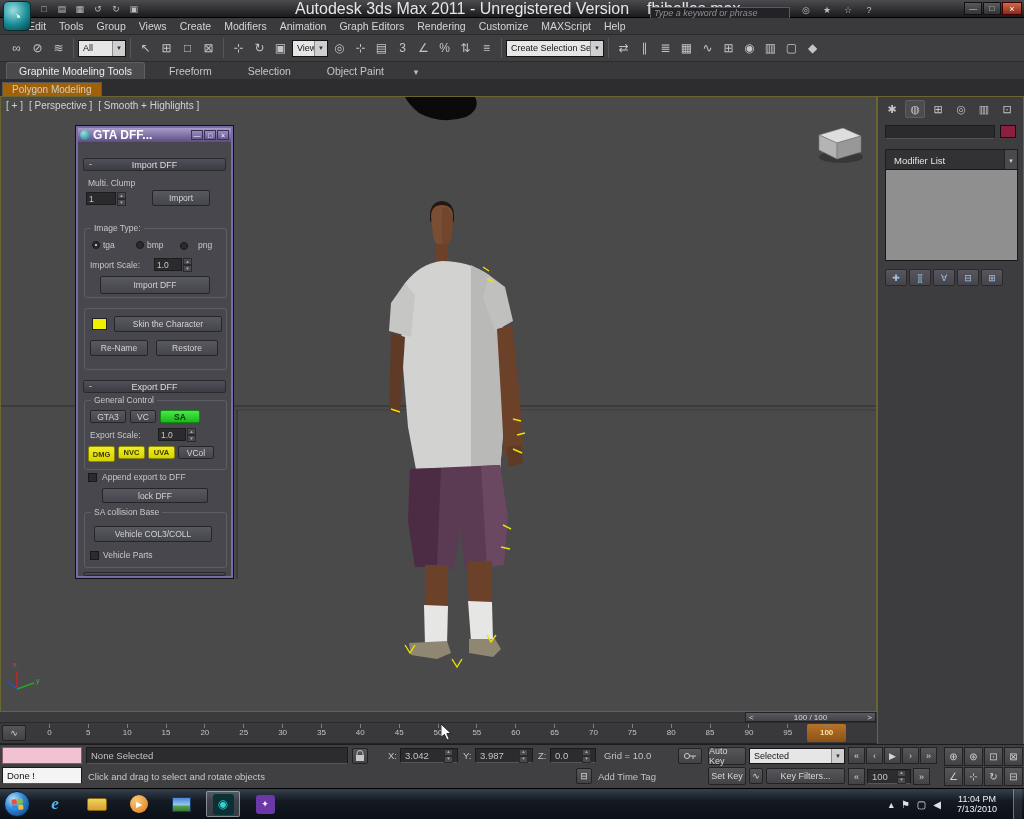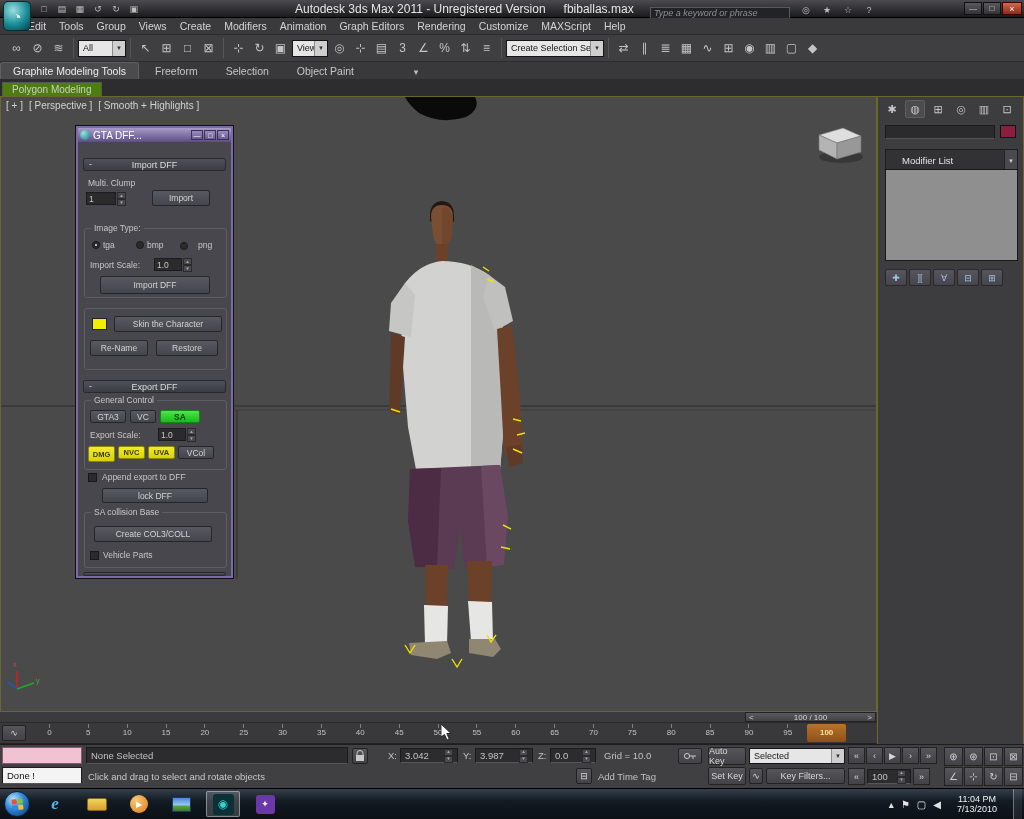--- a/index.html
+++ b/index.html
@@ -4,58 +4,58 @@
 <style>
   *{margin:0;padding:0;box-sizing:border-box}
   html,body{width:1024px;height:819px}
   body{position:relative;overflow:hidden;background:#3d3d3f;font-family:"Liberation Sans",sans-serif;cursor:default}
   .row{display:flex;align-items:center}
   
   #titlebar{position:absolute;top:0;left:0;width:1024px;height:18px;background:linear-gradient(#4b4b4f,#1b1b1e);border-bottom:1px solid #000;display:flex;align-items:center}
   #applogo{position:absolute;left:3px;top:1px;width:28px;height:30px;border-radius:5px;background:radial-gradient(circle at 35% 30%,#9adfe2,#1a8d96 55%,#063e44);border:1px solid #0a2b2e;z-index:30;display:flex;align-items:center;justify-content:center;color:#d8f8f8;font-size:15px;font-weight:bold}
   .ticon{width:16px;height:15px;display:flex;align-items:center;justify-content:center;font-size:9px;color:#bdbdbd}
   #qat{margin-left:36px;display:flex;gap:2px}
-  #wtitle{position:absolute;left:295px;top:0;height:18px;display:flex;align-items:center;gap:18px;font-size:12px;color:#e6e6e6}
+  #wtitle{position:absolute;left:295px;top:0;height:18px;display:flex;align-items:center;gap:18px;font-size:16px;color:#e6e6e6}
   #icsearch{position:absolute;left:650px;top:2px}
   #icsearch input{width:140px;height:13px;background:#222326;border:1px solid #5a5a5e;color:#cfcfcf;font-size:9px;padding:0 3px;font-style:italic}
   #icsearch input::placeholder{color:#8f8f93;font-style:italic}
   #icicons{position:absolute;left:798px;top:2px;display:flex;gap:5px}
   #winbtns{position:absolute;right:2px;top:2px;display:flex;gap:1px}
   #winbtns .wb{width:18px;height:13px;background:linear-gradient(#5a5a5e,#333337);border:1px solid #111;color:#d8d8d8;font-size:8px;display:flex;align-items:center;justify-content:center}
   #winbtns .wb-close{width:20px;height:13px;background:linear-gradient(#d06a4a,#8a2a1a);border:1px solid #400;color:#fff;font-size:9px;display:flex;align-items:center;justify-content:center}
   
   #menubar{position:absolute;top:18px;left:0;width:1024px;height:17px;background:#3a3a3d;border-bottom:1px solid #2a2a2c;display:flex;align-items:center;gap:13px;padding-left:28px}
   .menu-item{font-size:10.5px;color:#d4d4d4;white-space:nowrap}
   
   #toolbar{position:absolute;top:35px;left:0;width:1024px;height:27px;background:#3f3f42;border-bottom:1px solid #2c2c2e;display:flex;align-items:center;padding-left:6px;gap:1px}
   .tbicon{width:21px;height:21px;display:flex;align-items:center;justify-content:center;font-size:12px;color:#c4c4c4}
   .sep{width:1px;height:20px;background:#2a2a2c;border-right:1px solid #565658;margin:0 3px}
   .dd{height:17px;background:#e6e6e6;border:1px solid #141414;display:flex;align-items:center;font-size:9px;color:#141414;padding-left:4px}
   .dd .dtext{flex:1;overflow:hidden;white-space:nowrap}
   .dd .arrow{width:13px;height:100%;background:#cfcfcf;border-left:1px solid #8a8a8a;display:flex;align-items:center;justify-content:center;font-size:6px;color:#333}
   
-  #ribbon1{position:absolute;top:62px;left:0;width:1024px;height:17px;background:#39393c;display:flex;align-items:flex-end;gap:4px;}
+  #ribbon1{position:absolute;top:62px;left:0;width:1024px;height:17px;background:#39393c;display:flex;align-items:flex-end;gap:12px;padding-left:6px}
   .rtab{font-size:10.5px;color:#c6c6c6;padding:2px 12px}
   .rtab.active{background:#4b4b4e;border:1px solid #606063;border-bottom:none;border-radius:3px 3px 0 0;color:#ececec}
   #ribbonextra{position:absolute;left:408px;top:64px;display:flex;gap:4px}
   #ribbon2{position:absolute;top:79px;left:0;width:1024px;height:17px;background:#2d2d30;display:flex;align-items:flex-end;padding-left:2px}
-  .subtab{background:#4d7c0f;border:1px solid #58585b;border-bottom:none;color:#cccccc;font-size:10px;padding:1px 9px}
+  .subtab{background:#a16207;border:1px solid #58585b;border-bottom:none;color:#cccccc;font-size:10px;padding:1px 9px}
   
   #viewport{position:absolute;top:96px;left:0;width:877px;height:616px;background:#4a4a4a;border:1px solid #6b6530}
   #vplabel{position:absolute;left:5px;top:3px;display:flex;z-index:5}
   .vpl{margin-right:6px;font-size:10px;color:#d2d2d2}
   
   #cpanel{position:absolute;top:96px;left:877px;width:147px;height:648px;background:#3d3d3f;border-top:1px solid #6b6530;border-left:1px solid #6b6530;border-right:1px solid #6b6530}
   #cptabs{position:absolute;top:3px;left:4px;display:flex;gap:3px}
   .cptab{width:20px;height:18px;display:flex;align-items:center;justify-content:center;color:#c6c6c6;font-size:11px}
   .cptab.active{background:#4c4c4f;border:1px solid #5e5e61;border-radius:2px}
   .fld{background:#2b2b2d;border:1px solid #1c1c1e;border-bottom-color:#555;color:#c4c4c4}
   #objname{position:absolute;left:7px;top:28px;width:110px;height:14px;font-size:9px;display:flex;align-items:center;padding:0 3px}
   #objcolor{position:absolute;left:122px;top:28px;width:16px;height:13px;background:#8a1f3f;border:1px solid #111}
-  #modlist{position:absolute;left:7px;top:52px;width:133px;height:23px;background:#323234;border:1px solid #1d1d1f;display:flex;align-items:center;color:#e4e4e4;font-size:9.5px;padding-left:16px}
+  #modlist{position:absolute;left:7px;top:52px;width:133px;height:23px;background:#323234;border:1px solid #1d1d1f;display:flex;align-items:center;color:#e4e4e4;font-size:9.5px;padding-left:8px}
   #modlist .arrow{margin-left:auto;width:13px;height:100%;background:#4a4a4e;border-left:1px solid #222;display:flex;align-items:center;justify-content:center;font-size:6px;color:#ccc}
   #modstack{position:absolute;left:7px;top:72px;width:133px;height:92px;background:#8f8f8f;border:1px solid #191919}
   #stacktools{position:absolute;left:7px;top:172px;display:flex;gap:2px}
   .stool{width:22px;height:17px;background:linear-gradient(#56565c,#45454b);border:1px solid #29292d;border-radius:2px;color:#9cc4e8;font-size:9px;display:flex;align-items:center;justify-content:center}
   
   #timeslider{position:absolute;top:712px;left:0;width:877px;height:11px;background:#3b3b3d;border-bottom:1px solid #2a2a2c}
   #sliderbtn{position:absolute;right:1px;top:0;width:131px;height:10px;background:linear-gradient(#5a5a5e,#434347);border:1px solid #222;display:flex;align-items:center;justify-content:space-between;font-size:8px;color:#d8d8d8;padding:0 3px}
   #trackbar{position:absolute;top:723px;left:0;width:877px;height:21px;background:#39393b;border-bottom:1px solid #222}
   #minicurve{position:absolute;left:2px;top:2px;width:24px;height:16px}
   #ruler{position:absolute;left:30px;top:1px;width:816px;height:18px;display:flex}
@@ -71,21 +71,21 @@
   .sbtn{position:absolute;background:linear-gradient(#56565a,#434347);border:1px solid #222;border-radius:2px;color:#d6d6d6;font-size:9px;display:flex;align-items:center;justify-content:center}
   .spin{display:flex;flex-direction:column;margin-left:auto}
   .spin span{width:9px;height:7px;font-size:4.5px;line-height:6px;color:#aaa;background:#4a4a4e;border:1px solid #2a2a2c;display:flex;align-items:center;justify-content:center}
   #playback{position:absolute;left:848px;top:2px;display:flex;gap:1px}
   .pbtn{width:17px;height:17px;background:linear-gradient(#56565a,#434347);border:1px solid #222;color:#d6d6d6;font-size:9px;display:flex;align-items:center;justify-content:center}
   #navgrid{position:absolute;left:944px;top:2px;display:grid;grid-template-columns:repeat(4,19px);grid-auto-rows:19px;gap:1px}
   .nbtn{background:linear-gradient(#56565a,#434347);border:1px solid #222;color:#cfcfcf;font-size:10px;display:flex;align-items:center;justify-content:center}
   
   #dff{position:absolute;left:76px;top:126px;width:157px;height:452px;background:#47474d;border:2px solid #7b6aa8;box-shadow:0 0 0 1px #111;z-index:40}
   #dfftitle{position:absolute;left:0;top:0;right:0;height:14px;background:linear-gradient(#a89ac8,#5d4d85);display:flex;align-items:center;padding:0 2px;gap:3px}
-  #dfftitle .t{font-size:10px;color:#fff;font-weight:normal}
+  #dfftitle .t{font-size:12px;color:#fff;font-weight:bold}
   .dwb{width:12px;height:10px;margin-left:1px;background:linear-gradient(#9a8cc0,#6a5a92);border:1px solid #3a2f55;color:#fff;font-size:7px;display:flex;align-items:center;justify-content:center}
   .rollout{position:absolute;background:linear-gradient(#50505a,#3c3c44);border:1px solid #2a2a2e;border-radius:2px;color:#dcdcdc;font-size:9px;display:flex;align-items:center;justify-content:center}
   .rollout .minus{position:absolute;left:5px;top:0}
   .dlabel{position:absolute;font-size:8.5px;color:#c8c8c8;white-space:nowrap}
   .dbtn{position:absolute;background:linear-gradient(#585860,#45454d);border:1px solid #26262a;border-radius:2px;color:#d4d4d4;font-size:8.5px;display:flex;align-items:center;justify-content:center}
   .dfld{position:absolute;background:#2b2b2d;border:1px solid #1c1c1e;color:#c8c8c8;font-size:8.5px;display:flex;align-items:center;padding:0 2px}
   .dspin{position:absolute;display:flex;flex-direction:column}
   .dspin span{width:9px;height:7px;font-size:4.5px;line-height:6px;color:#aaa;background:#4a4a4e;border:1px solid #2a2a2c;display:flex;align-items:center;justify-content:center}
   .grp{position:absolute;border:1px solid #5e5e66;border-radius:3px}
   .grp .glabel{position:absolute;top:-6px;left:6px;background:#47474d;padding:0 3px;font-size:8.5px;color:#c8c8c8;white-space:nowrap}
@@ -583,21 +583,21 @@
 
   <span style="position:absolute;top:344px;left:10px;display:flex;align-items:center;gap:5px">
     <span class="chk"></span>
     <span class="dlabel" style="position:static">Append export to DFF</span>
   </span>
   <div class="dbtn" style="top:360px;left:24px;width:106px;height:15px">lock DFF</div>
 
   <div class="grp" style="top:384px;left:6px;width:143px;height:56px">
     <span class="glabel">SA collision Base</span>
   </div>
-  <div class="dbtn" style="top:398px;left:16px;width:118px;height:16px">Create COL3/COLL</div>
+  <div class="dbtn" style="top:398px;left:16px;width:118px;height:16px">Vehicle COL3/COLL</div>
   <span style="position:absolute;top:422px;left:12px;display:flex;align-items:center;gap:4px">
     <span class="chk"></span>
     <span class="dlabel" style="position:static">Vehicle Parts</span>
   </span>
   <div class="rollout" style="top:444px;left:5px;width:143px;height:4px"></div>
 </div>
 
 <div id="taskbar">
   <div id="orb">
     <span id="orbflag">

